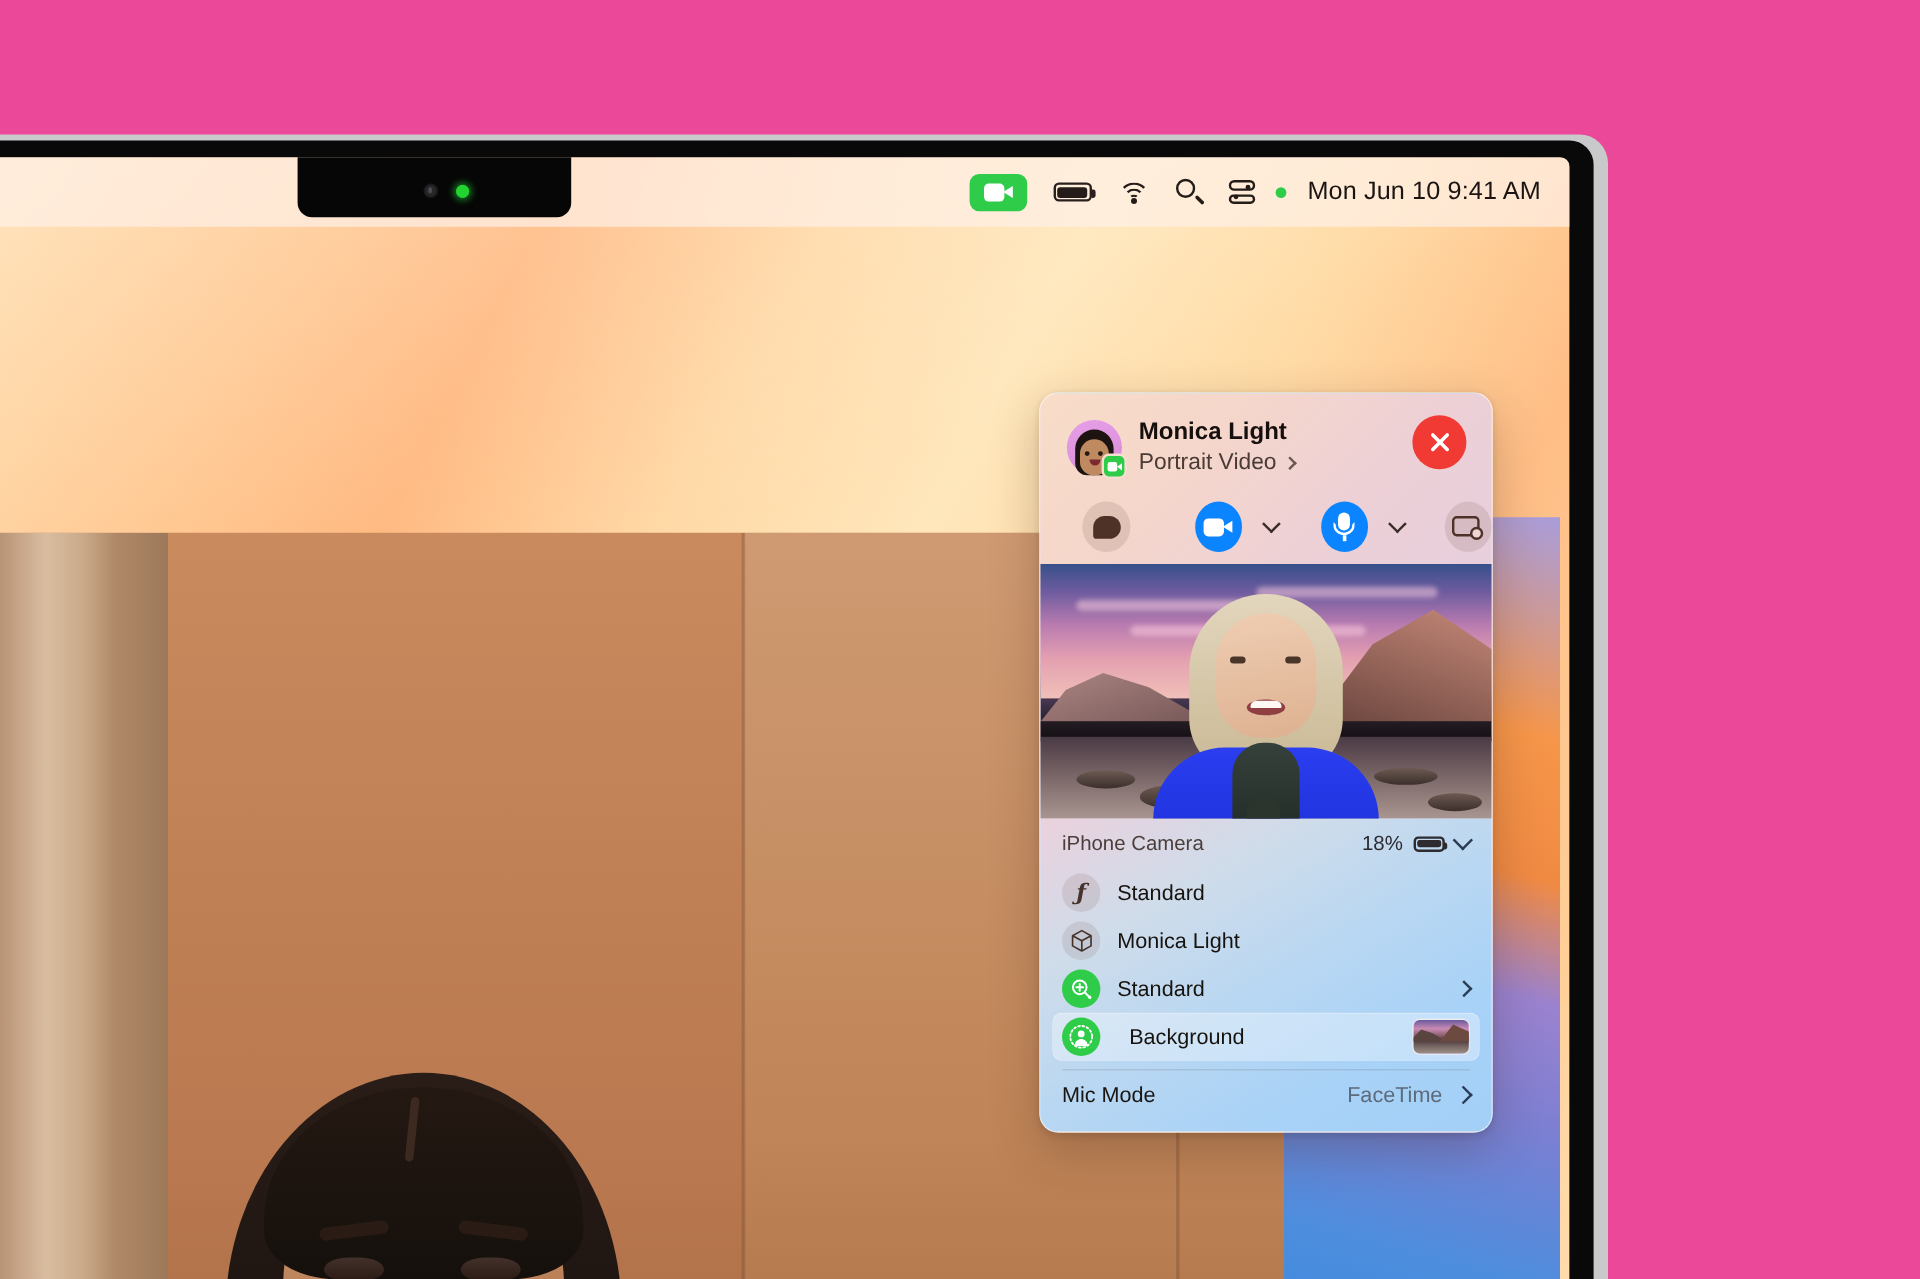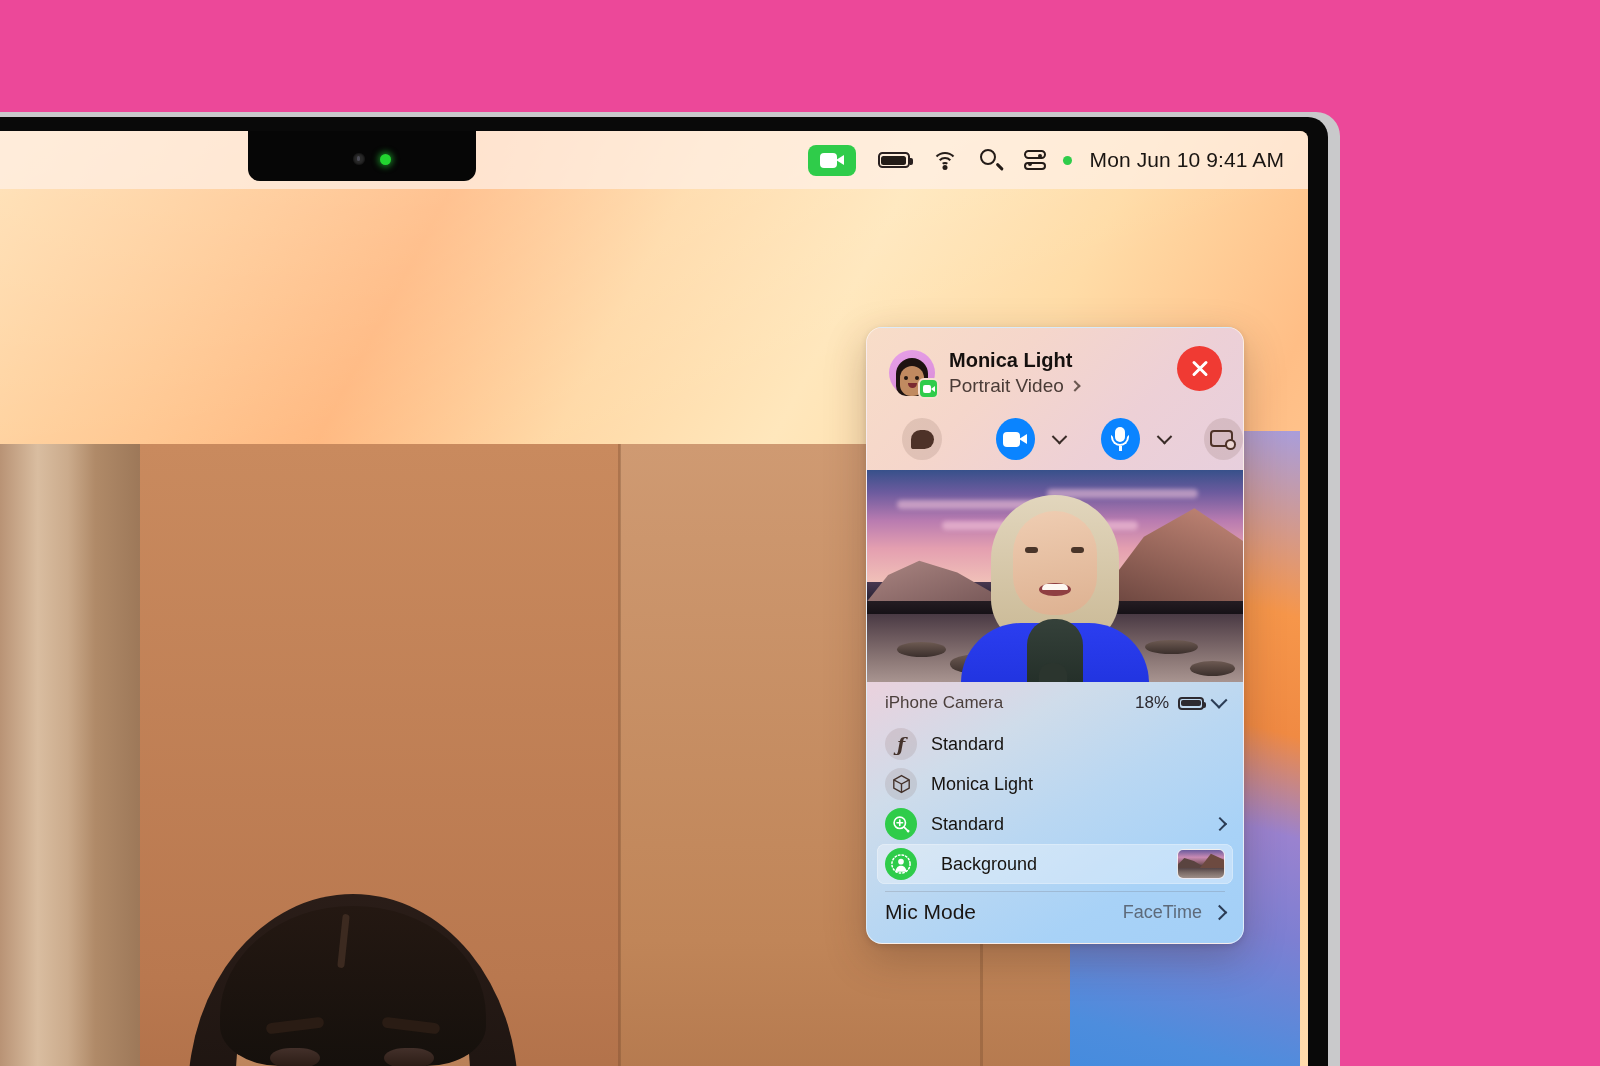--- a/index.html
+++ b/index.html
@@ -346,21 +346,21 @@
 
   
   .g-f{ font-family:"DejaVu Serif", serif; font-style:italic; font-size:19px;
     color:#45332c; font-weight:bold; }
   .g-react{ position:relative; width:19px;height:19px; }
   .g-bg{ position:relative; width:20px;height:20px; }
 
   .divider{ height:1px; margin:7px 18px 0 18px; background:rgba(90,70,70,.18); }
   .mrow-foot{ display:flex; align-items:center; justify-content:space-between;
     height:40px; padding:0 18px; }
-  .mf-label{ font-size:21px; color:#1a1512; }
+  .mf-label{ font-size:18px; color:#1a1512; }
   .mf-right{ display:flex; align-items:center; gap:12px; }
   .mf-val{ font-size:18px; color:#5d6a7a; }
   .chev-sm2{ width:11px;height:11px; border-right:2.6px solid #2b3c55;
     border-top:2.6px solid #2b3c55; transform:rotate(45deg); }
 </style>
 </head>
 <body>
 
 <div id="root">
 

